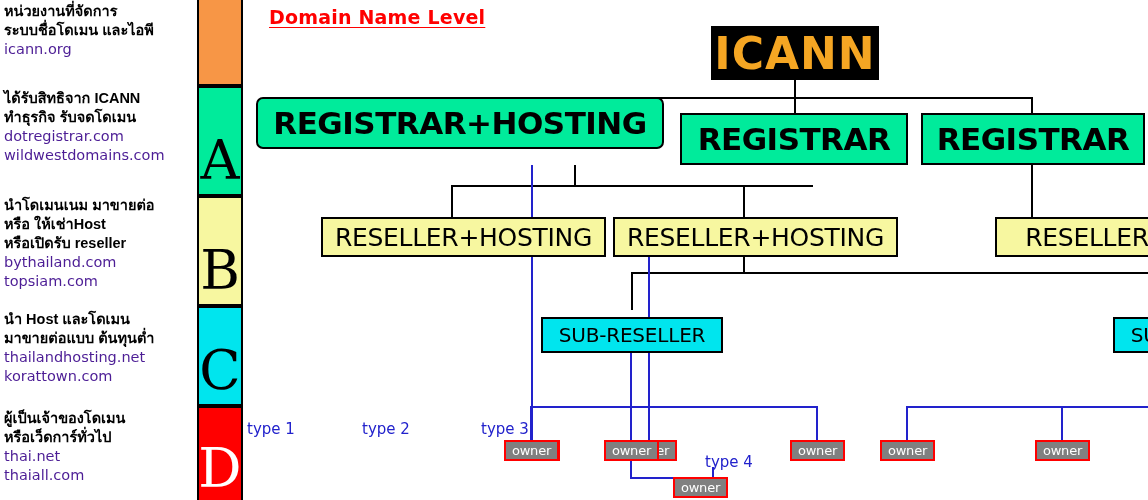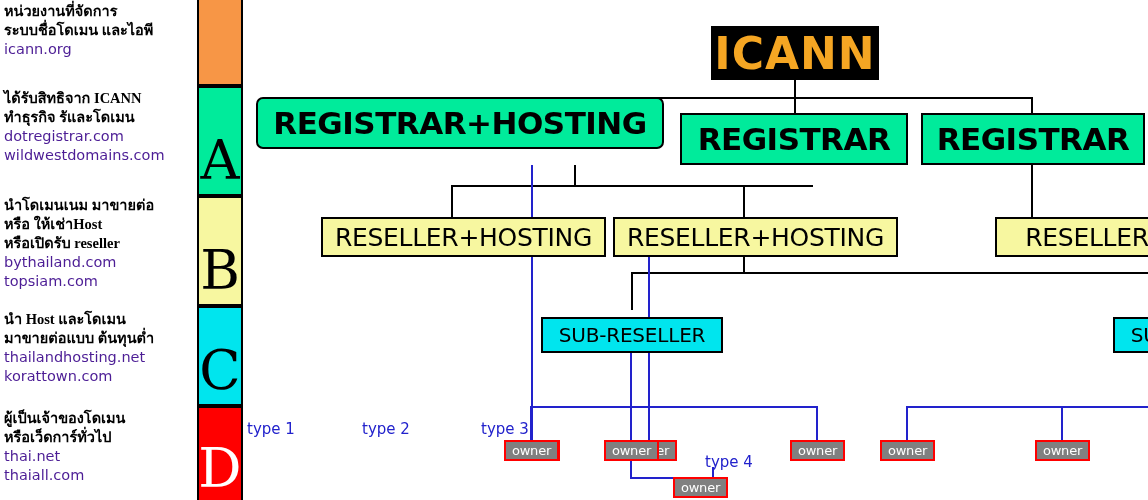--- a/index.html
+++ b/index.html
@@ -6,21 +6,21 @@
   body{
     width:1148px;height:500px;position:relative;overflow:hidden;
     font-family:"DejaVu Sans","Liberation Sans",sans-serif;
   }
 
   
   #legend{position:absolute;left:0;top:0;width:196px;height:500px;}
   .legend-block{position:absolute;left:4px;width:190px;}
   .legend-th{
     color:#000;font-size:14.5px;line-height:19px;font-weight:bold;
-    font-family:Liberation Serif, serif;white-space:nowrap;
+    font-family:Liberation Sans, sans-serif;white-space:nowrap;
   }
   .legend-dom{
     color:#4c1d95;font-size:14.5px;line-height:19px;white-space:nowrap;
     font-family:"DejaVu Sans","Liberation Sans",sans-serif;
   }
 
   
   #colorbar{position:absolute;left:197px;top:0;width:46px;height:500px;}
   .cbseg{
     position:absolute;left:0;width:46px;box-sizing:border-box;
@@ -71,21 +71,21 @@
 <div id="legend">
 
   <div class="legend-block" style="top:2px;">
     <div class="legend-th">หน่วยงานที่จัดการ</div>
     <div class="legend-th">ระบบชื่อโดเมน และไอพี</div>
     <div class="legend-dom">icann.org</div>
   </div>
 
   <div class="legend-block" style="top:89px;">
     <div class="legend-th">ได้รับสิทธิจาก ICANN</div>
-    <div class="legend-th">ทำธุรกิจ รัและโดเมน</div>
+    <div class="legend-th">ทำธุรกิจ รับจดโดเมน</div>
     <div class="legend-dom">dotregistrar.com</div>
     <div class="legend-dom">wildwestdomains.com</div>
   </div>
 
   <div class="legend-block" style="top:196px;">
     <div class="legend-th">นำโดเมนเนม มาขายต่อ</div>
     <div class="legend-th">หรือ ให้เช่าHost</div>
     <div class="legend-th">หรือเปิดรับ reseller</div>
     <div class="legend-dom">bythailand.com</div>
     <div class="legend-dom">topsiam.com</div>
@@ -118,20 +118,21 @@
 
   <div class="cbseg" style="top:306px;height:100px;background:#00e5ee;"></div>
   <div class="cbletter" style="top:344px;">C</div>
 
   <div class="cbseg" style="top:406px;height:96px;background:#ff0000;"></div>
   <div class="cbletter white" style="top:442px;">D</div>
 </div>
 
 <div id="diagram">
 
+  <div class="title" style="left:26px;top:6px;">Domain Name Level</div>
 
   <div class="ln" style="left:551px;top:79px;width:2px;height:19px;"></div>
 
   <div class="ln" style="left:217px;top:97px;width:573px;height:2px;"></div>
 
   <div class="ln" style="left:217px;top:97px;width:2px;height:17px;"></div>
   <div class="ln" style="left:551px;top:97px;width:2px;height:17px;"></div>
   <div class="ln" style="left:788px;top:97px;width:2px;height:17px;"></div>
 
   <div class="ln" style="left:331px;top:165px;width:2px;height:21px;"></div>

